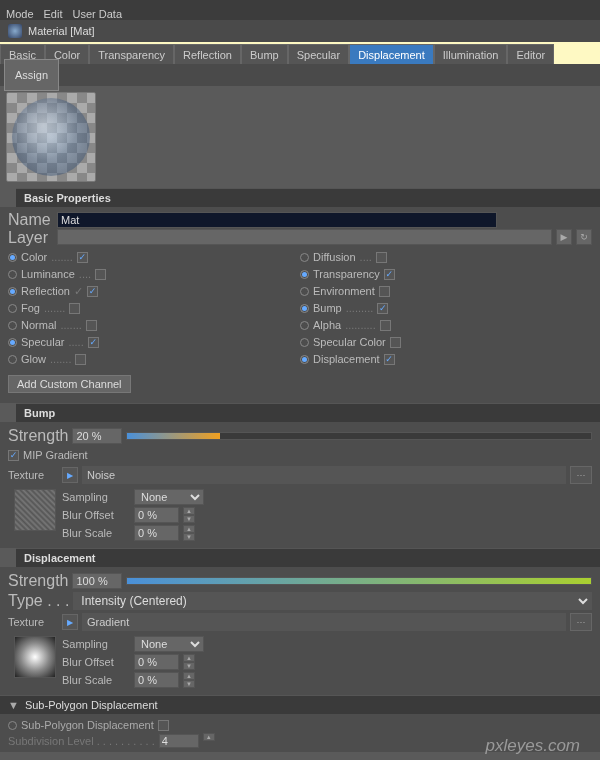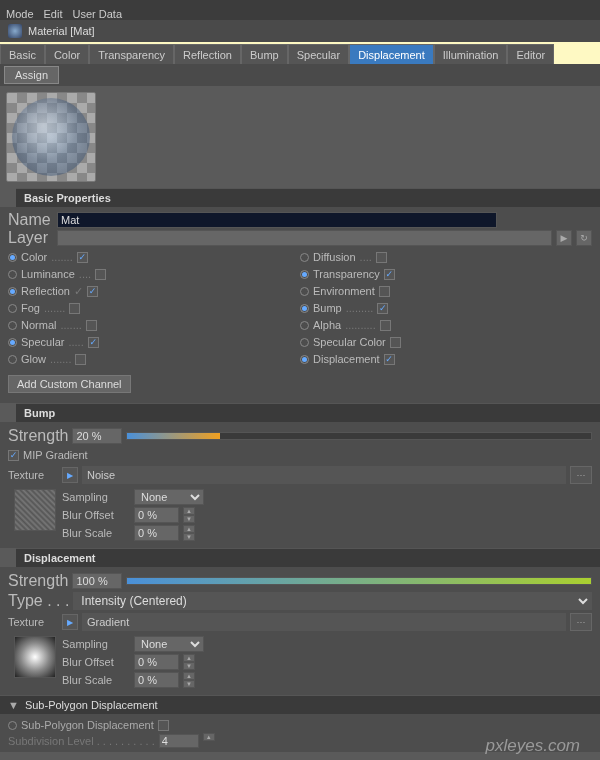--- a/index.html
+++ b/index.html
@@ -68,21 +68,21 @@
       align-items: center;
       padding: 0 4px;
     }
     .assign-btn {
       background: #666;
       border: 1px solid #888;
       color: #ddd;
       font-size: 11px;
       padding: 0 10px;
       cursor: pointer;
-      height: 18px;
+      height: 32px;
     }
     .preview-area {
       background: #5a5a5a;
       padding: 6px;
       display: flex;
     }
     .preview-img {
       width: 90px;
       height: 90px;
       background: 
@@ -134,21 +134,20 @@
       font-size: 11px;
       height: 16px;
       padding: 0 3px;
       width: 120px;
     }
     .prop-input-wide {
       width: 440px;
     }
     .layer-row {
       display: flex;
-      align-items: center;
       height: 18px;
       gap: 4px;
     }
     .layer-input {
       background: #666;
       border: 1px solid #555;
       color: #ddd;
       font-size: 11px;
       height: 16px;
       flex: 1;

